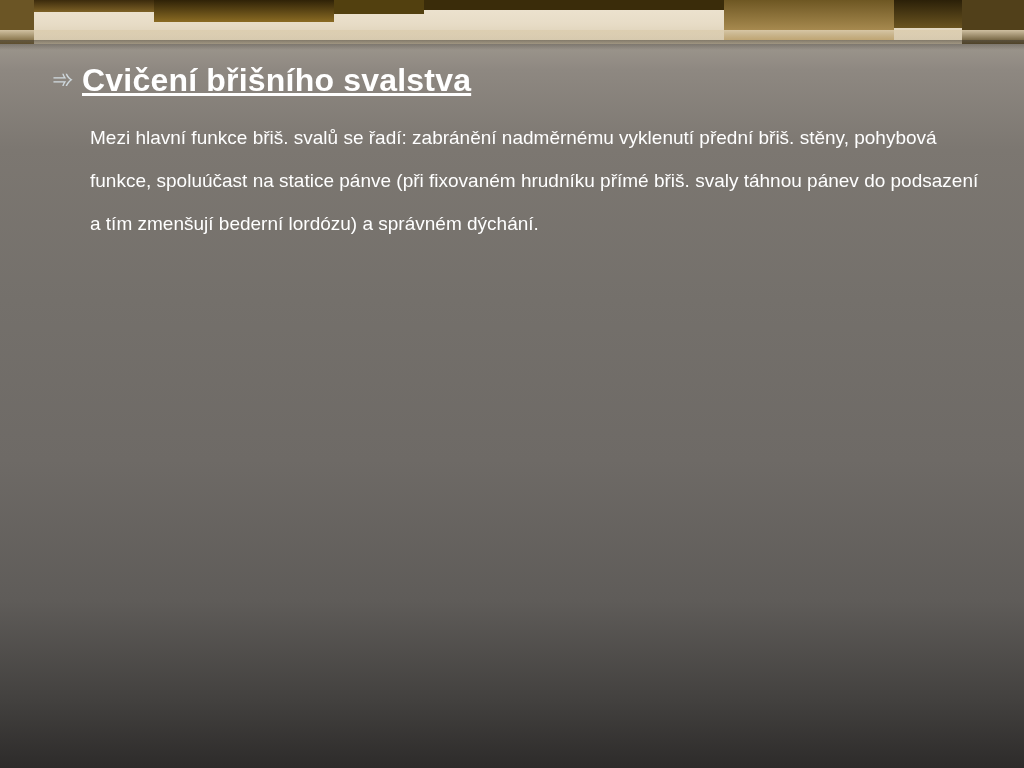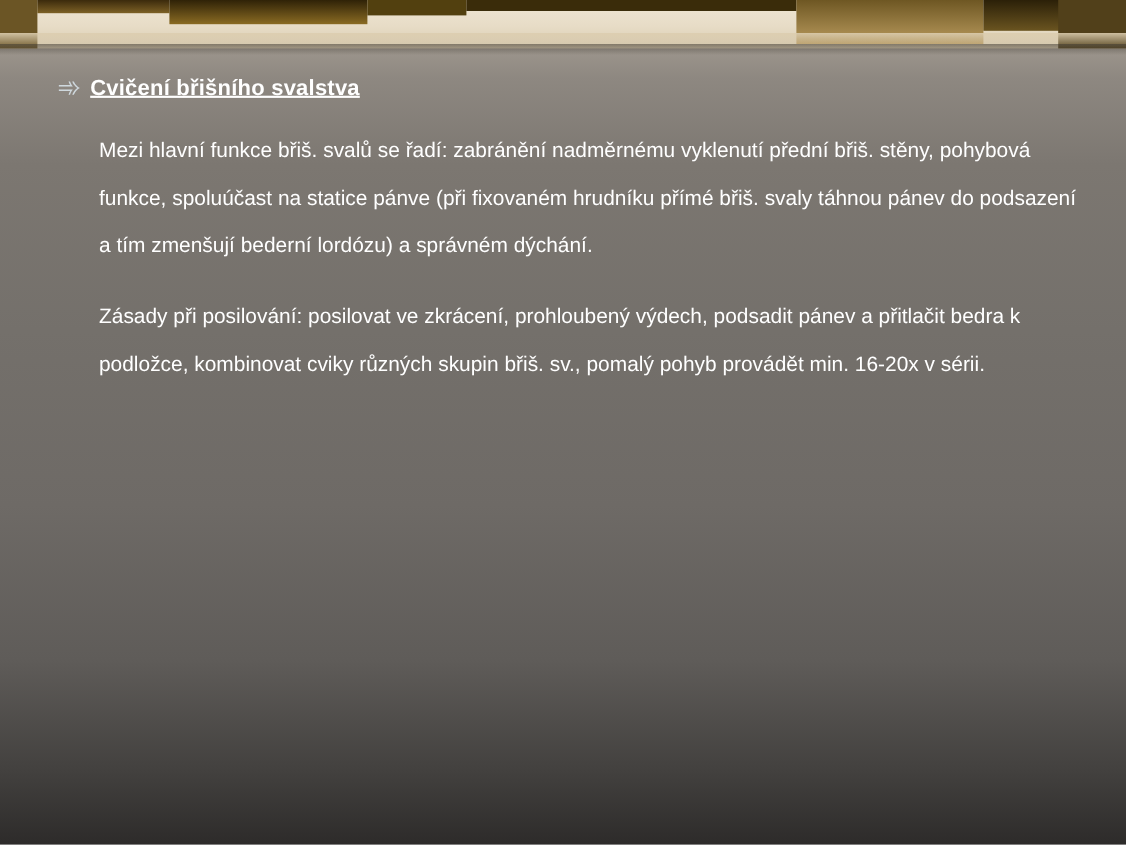--- a/index.html
+++ b/index.html
@@ -84,21 +84,21 @@
   }
   .bullet-icon {
     width: 30px;
     flex: 0 0 30px;
     color: #cfd8dd;
     font-size: 26px;
     line-height: 34px;
     text-align: left;
   }
   .title-text {
-    font-size: 20px;
+    font-size: 32px;
     font-weight: bold;
     color: #ffffff;
     text-decoration: underline;
     line-height: 36px;
     letter-spacing: 0.2px;
   }
 
   .para {
     color: #ffffff;
     font-size: 19px;
@@ -127,16 +127,15 @@
   <div class="band-shadow"></div>
 
   <div class="content">
 
     <div class="title-row">
       <span class="bullet-icon">➾</span>
       <span class="title-text">Cvičení břišního svalstva</span>
     </div>
 
     <p class="para">Mezi hlavní funkce břiš. svalů se řadí: zabránění nadměrnému vyklenutí přední břiš. stěny, pohybová funkce, spoluúčast na statice pánve (při fixovaném hrudníku přímé břiš. svaly táhnou pánev do podsazení a tím zmenšují bederní lordózu) a správném dýchání.</p>
-    <p class="para">Zásady při posilování: posilovat ve zkrácení, prohloubený výdech, podsadit pánev a přitlačit bedra k podložce, kombinovat cviky různých skupin břiš. sv., pomalý pohyb provádět min. 16-20x v sérii.</p>
 
   </div>
 </div>
 
 </body></html>

